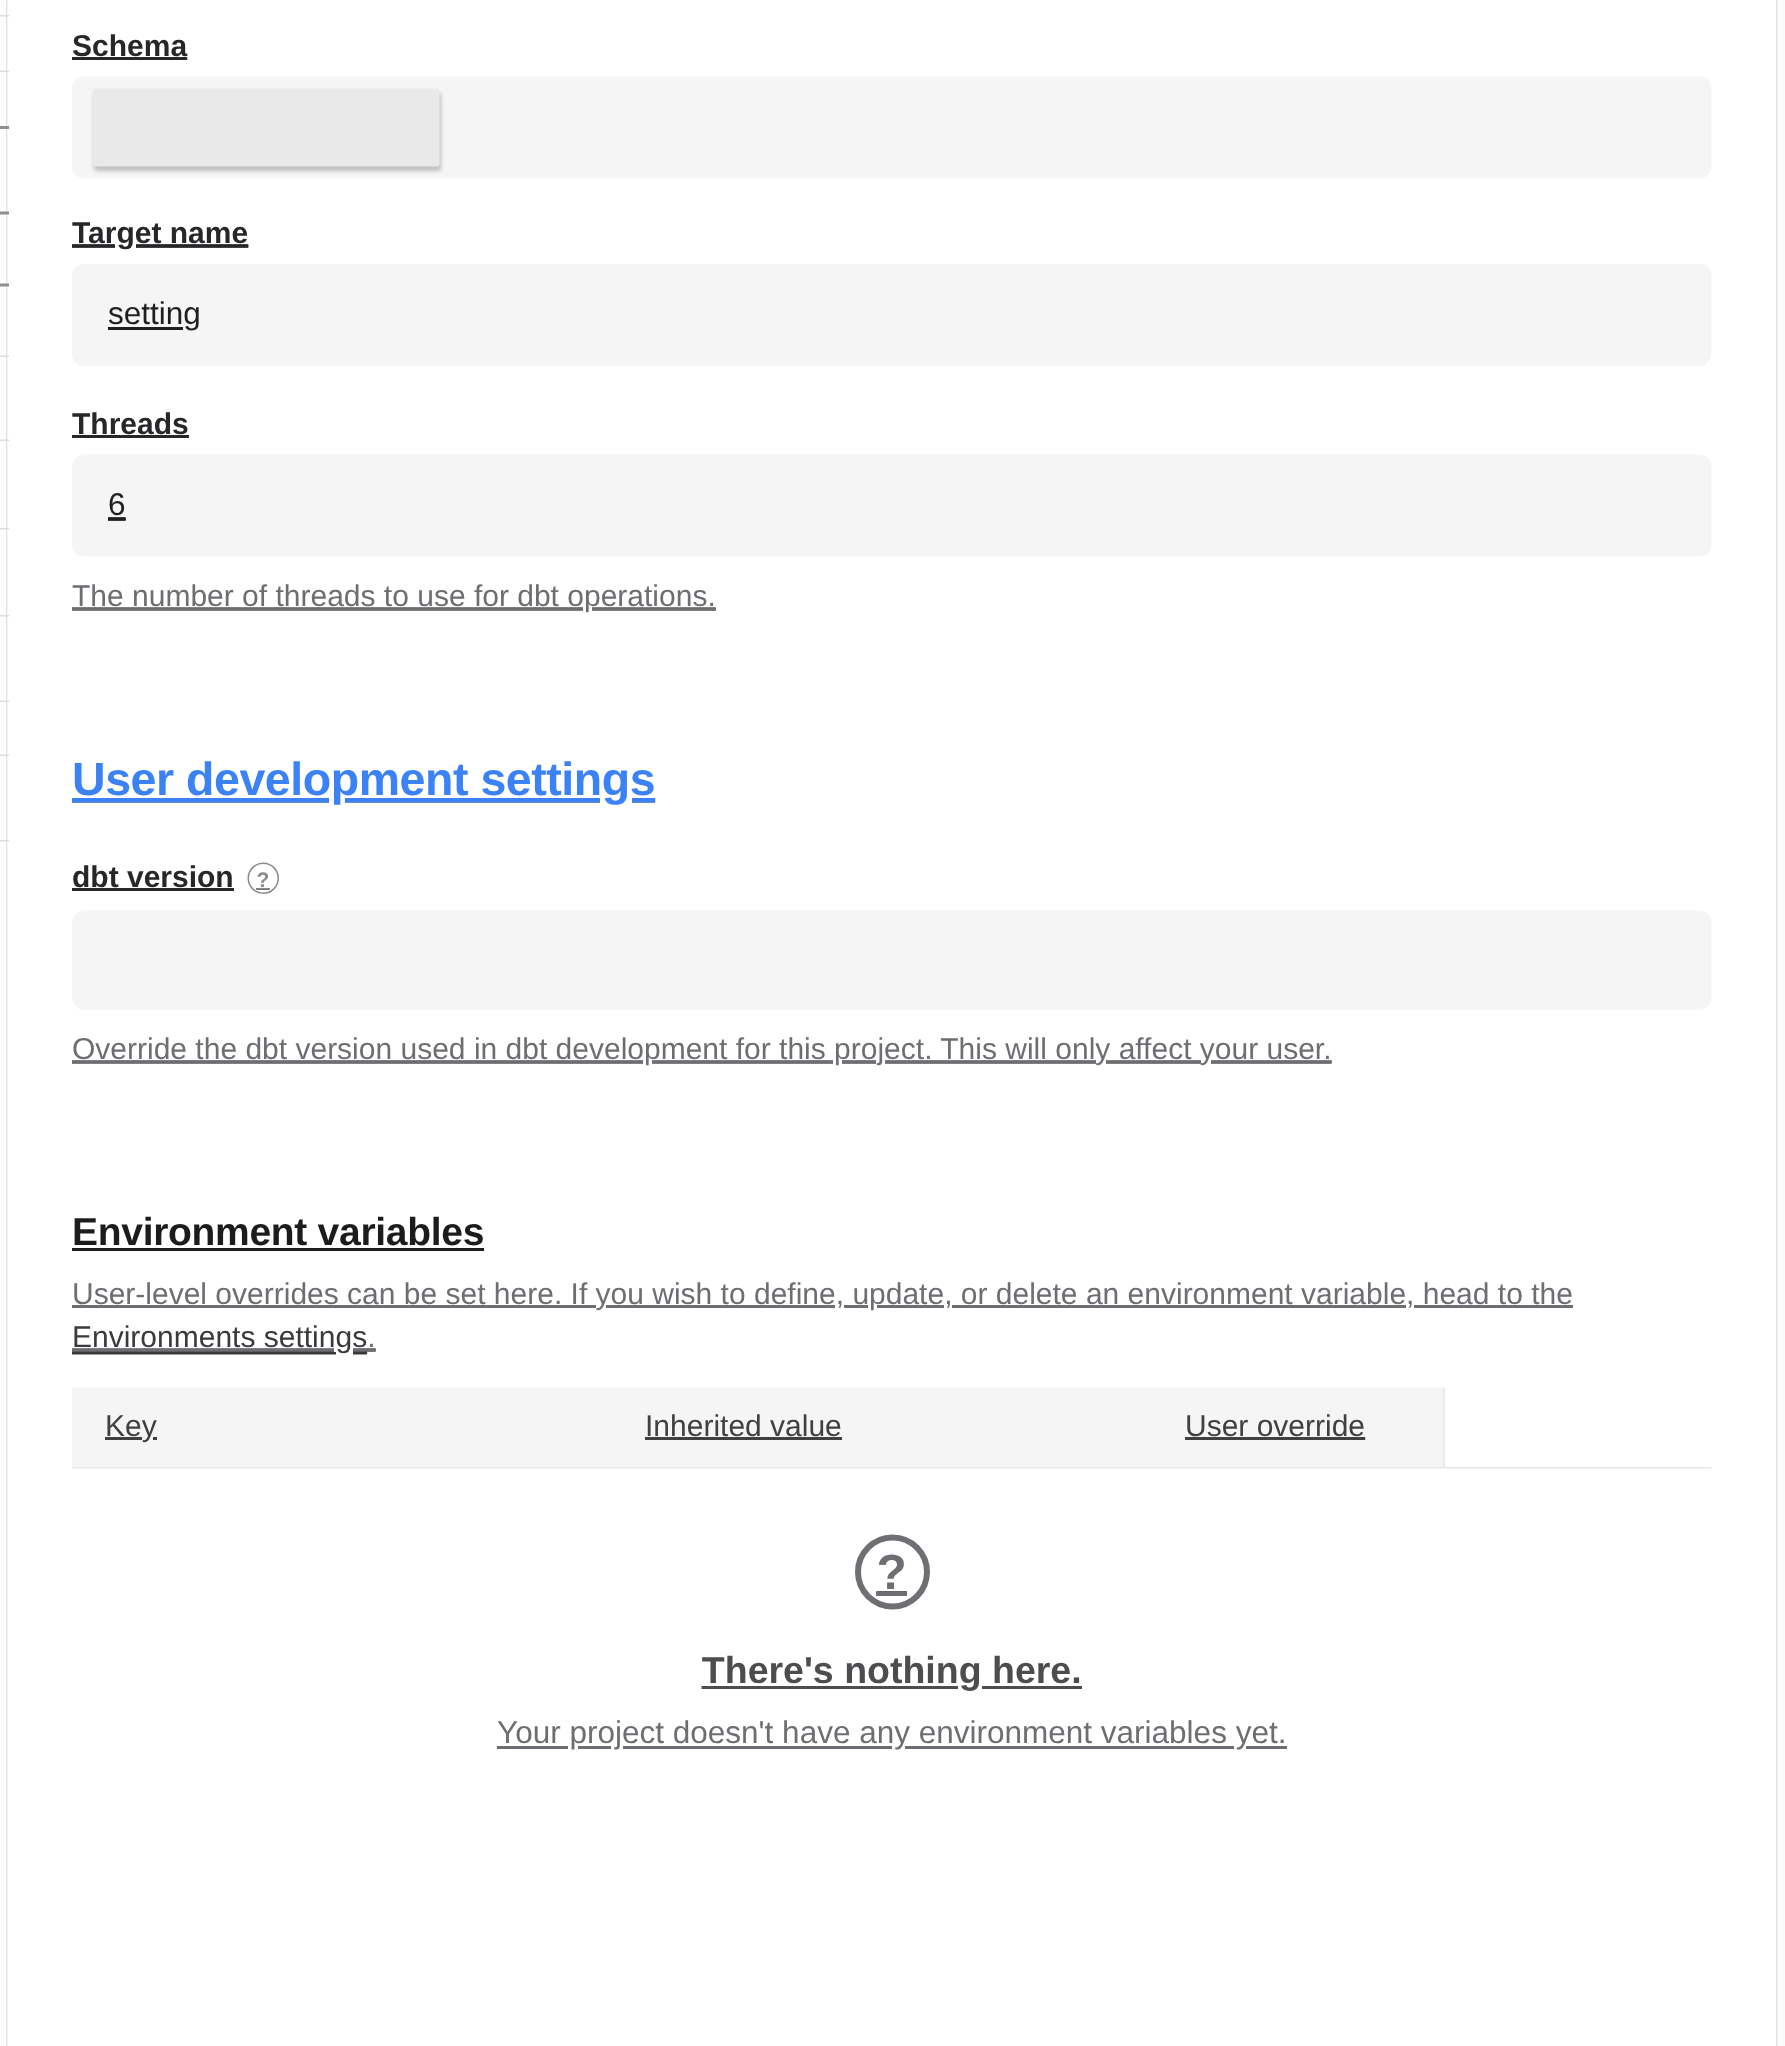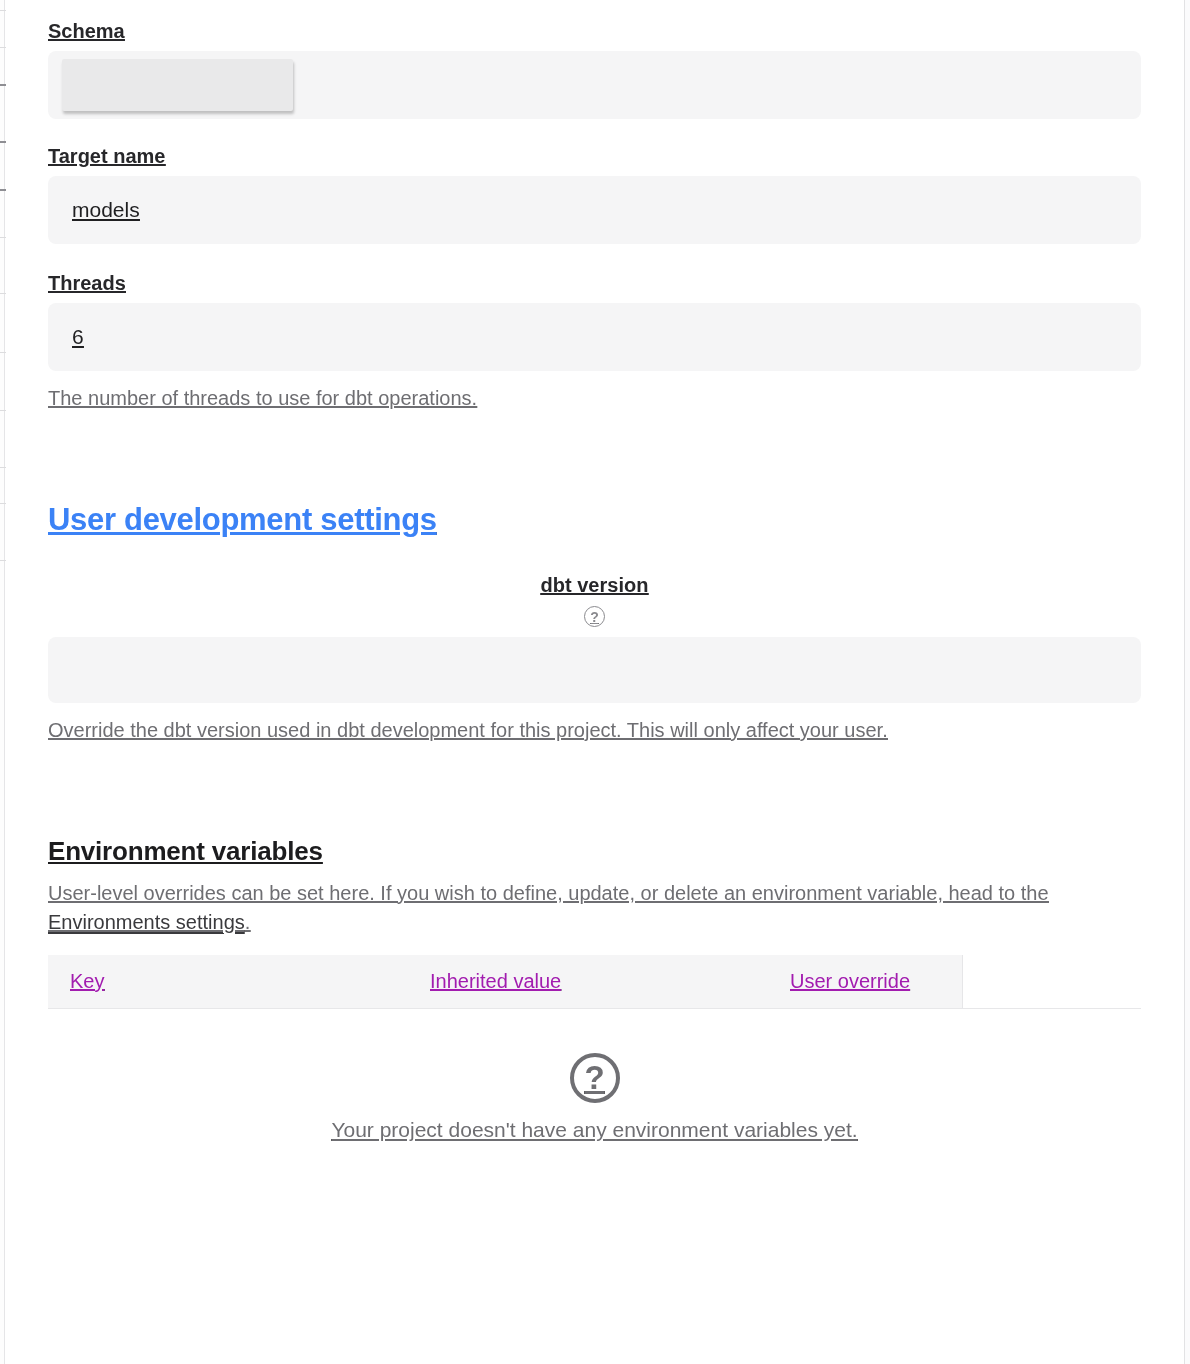--- a/index.html
+++ b/index.html
@@ -79,36 +79,36 @@
 
   
   .help-icon {
     width: 21px; height: 21px; border-radius: 50%;
     border: 1.6px solid #8a8a8e; color: #8a8a8e;
     display: inline-flex; align-items: center; justify-content: center;
     font-size: 14px; font-weight: 700; line-height: 1;
     cursor: pointer; flex: 0 0 auto;
   }
 
-  .dbt-version-label { margin-top: 36px; flex-direction: column; }
+  .dbt-version-label { margin-top: 36px; }
   .dbt-version-input { margin-top: 10px; height: 66px; }
 
   
   .env-table-header {
     margin-top: 18px;
     height: 54px; width: 100%;
     display: grid;
     grid-template-columns: 342px 355px 217px 1fr;
     align-items: center;
     border-bottom: 1px solid #e7e7e9;
   }
   .env-table-header .hcell {
     background: #f5f5f6; height: 100%;
     display: flex; align-items: center;
-    font-size: 20px; color: #a21caf;
+    font-size: 20px; color: #404040;
   }
   .env-table-header .hcell.c1 { padding-left: 22px; border-radius: 0; }
   .env-table-header .hcell.c2 { padding-left: 40px; }
   .env-table-header .hcell.c3 { padding-left: 45px; }
   .env-table-header .hcell.c4 {
     background: #ffffff; border-left: 1px solid #e6e6e8;
   }
 
   
   .empty-state {
@@ -156,21 +156,21 @@
     <span>Schema</span>
   </div>
   <div class="text-input">
     <div class="skeleton-block"></div>
   </div>
 
   <div class="field-label">
     <span>Target name</span>
   </div>
   <div class="text-input">
-    <span>models</span>
+    <span>setting</span>
   </div>
 
   <div class="field-label label-spaced">
     <span>Threads</span>
   </div>
   <div class="text-input">
     <span>6</span>
   </div>
   <p class="help-text">The number of threads to use for dbt operations.</p>
 
@@ -190,16 +190,17 @@
 
   <div class="env-table-header">
     <div class="hcell c1">Key</div>
     <div class="hcell c2">Inherited value</div>
     <div class="hcell c3">User override</div>
     <div class="hcell c4"></div>
   </div>
 
   <div class="empty-state">
     <div class="empty-icon">?</div>
+    <div class="empty-title">There's nothing here.</div>
     <div class="empty-subtitle">Your project doesn't have any environment variables yet.</div>
   </div>
 
 </div>
 
 </body></html>

